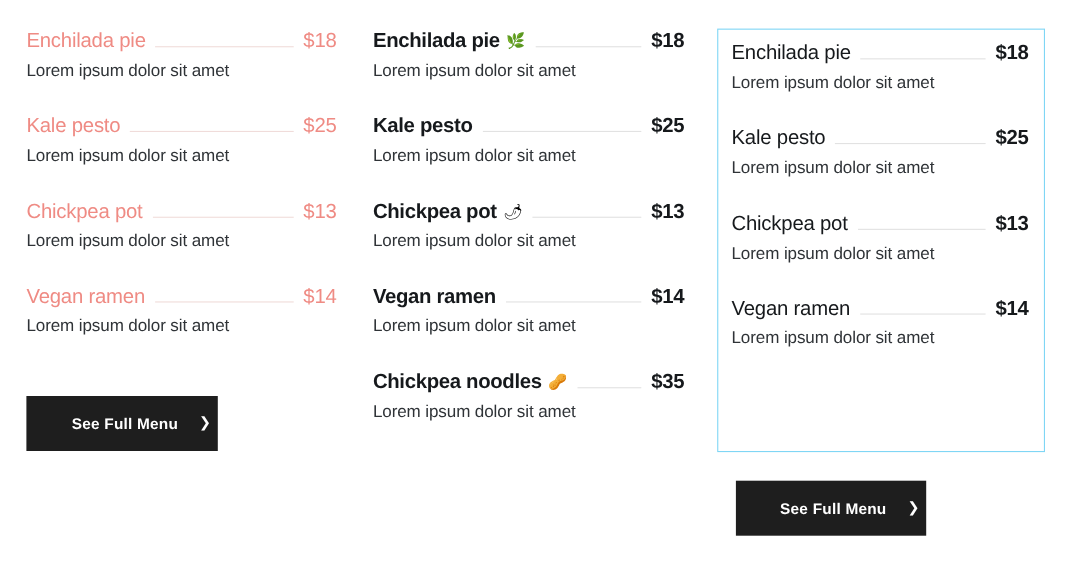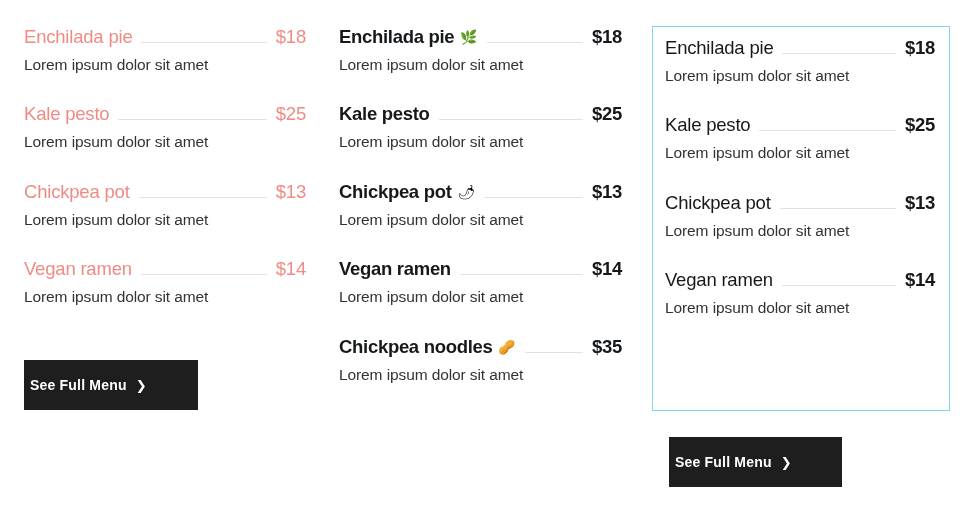--- a/index.html
+++ b/index.html
@@ -121,22 +121,22 @@
 
   
   .btn {
     background: #1e1e1e;
     color: #ffffff;
     font-size: 14px;
     font-weight: 700;
     letter-spacing: 0.2px;
     display: inline-flex;
     align-items: center;
-    justify-content: flex-start;
-    gap: 9px;
+    justify-content: flex-end;
+    gap: 19px;
     border: 0;
     cursor: pointer;
     box-sizing: border-box;
     font-family: inherit;
   }
   .btn .chev {
     display: inline-block;
     font-size: 13px;
     font-weight: 700;
     transform: translateY(-0.5px);

